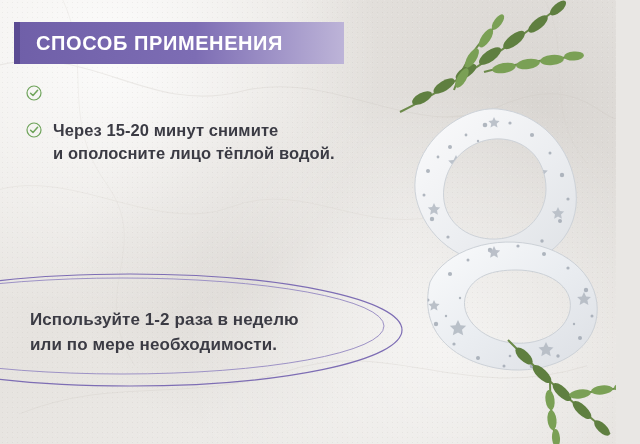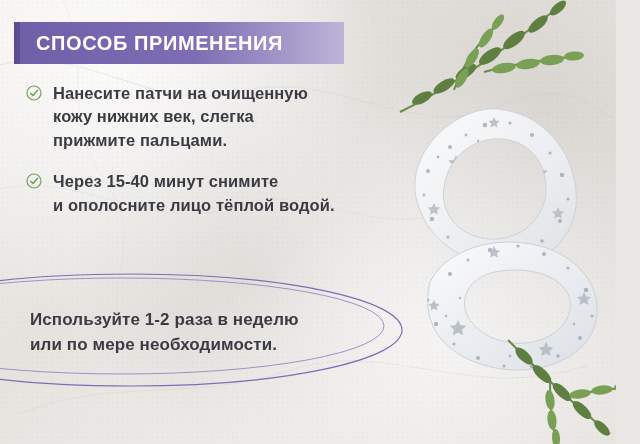--- a/index.html
+++ b/index.html
@@ -253,32 +253,29 @@
   </div>
 
   <div class="steps">
     <div class="step">
       <span class="check">
         <svg width="16" height="16" viewBox="0 0 16 16">
           <circle cx="8" cy="8" r="7" fill="none" stroke="#6ea35a" stroke-width="1.2"></circle>
           <path d="M4.6 8.2 L7 10.5 L11.6 5.2" fill="none" stroke="#6ea35a" stroke-width="1.5" stroke-linecap="round" stroke-linejoin="round"></path>
         </svg>
       </span>
-      <span class="step-text">Нанесите патчи на очищенную
-кожу нижних век, слегка
-прижмите пальцами.</span>
     </div>
     <div class="step">
       <span class="check">
         <svg width="16" height="16" viewBox="0 0 16 16">
           <circle cx="8" cy="8" r="7" fill="none" stroke="#6ea35a" stroke-width="1.2"></circle>
           <path d="M4.6 8.2 L7 10.5 L11.6 5.2" fill="none" stroke="#6ea35a" stroke-width="1.5" stroke-linecap="round" stroke-linejoin="round"></path>
         </svg>
       </span>
-      <span class="step-text">Через 15-40 минут снимите
+      <span class="step-text">Через 15-20 минут снимите
 и ополосните лицо тёплой водой.</span>
     </div>
   </div>
 
   <div class="footer-note">Используйте 1-2 раза в неделю
 или по мере необходимости.</div>
 
   <svg class="sprig sprig-top" width="250" height="130" viewBox="0 0 250 130">
     <g stroke="#6c8a4a" stroke-width="2" fill="none">
       <path d="M8 118 C 60 92, 110 58, 168 12"></path>

